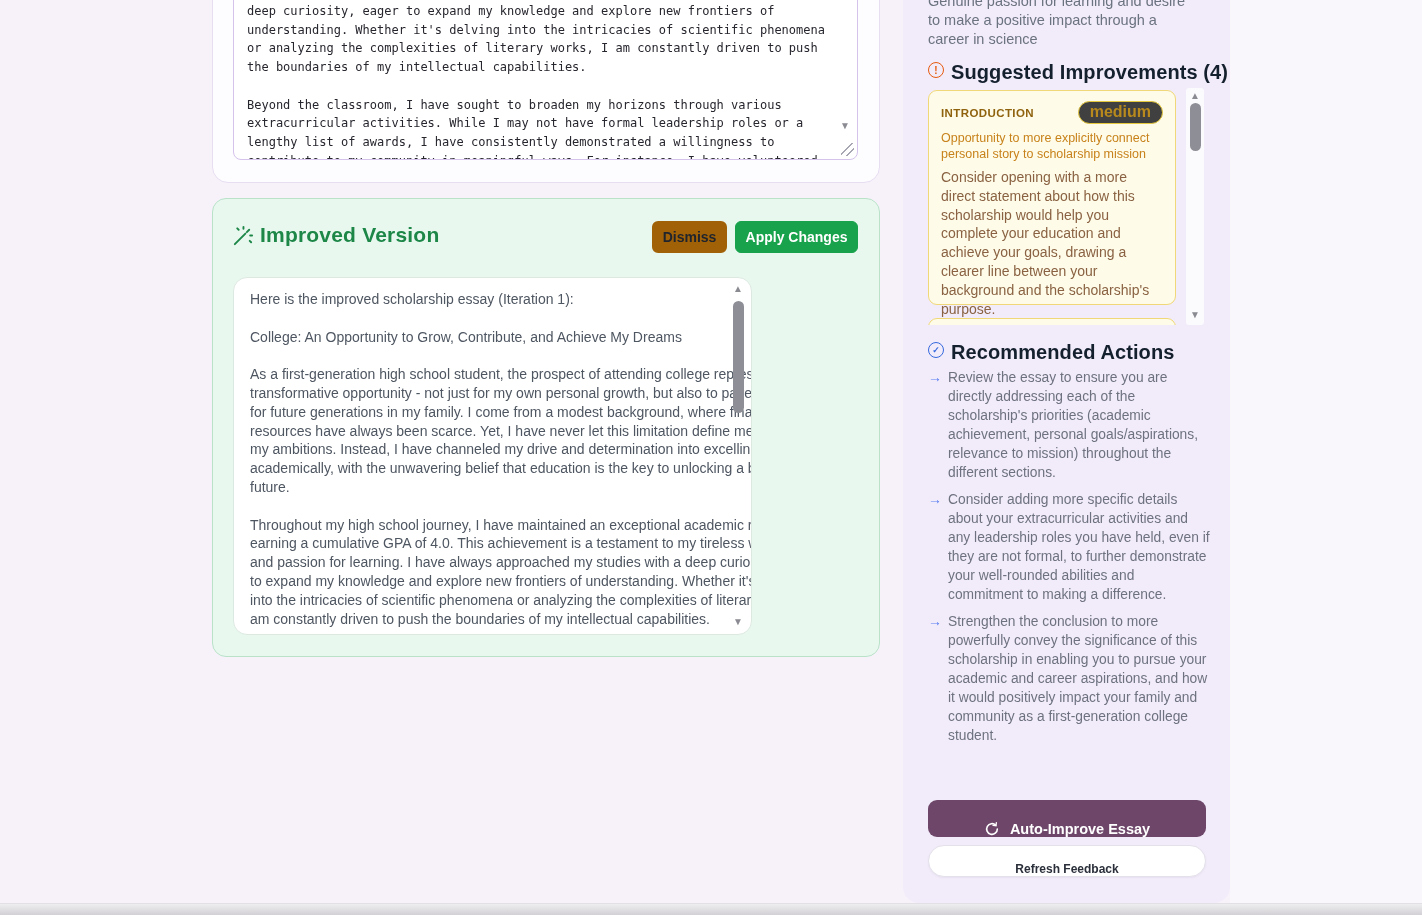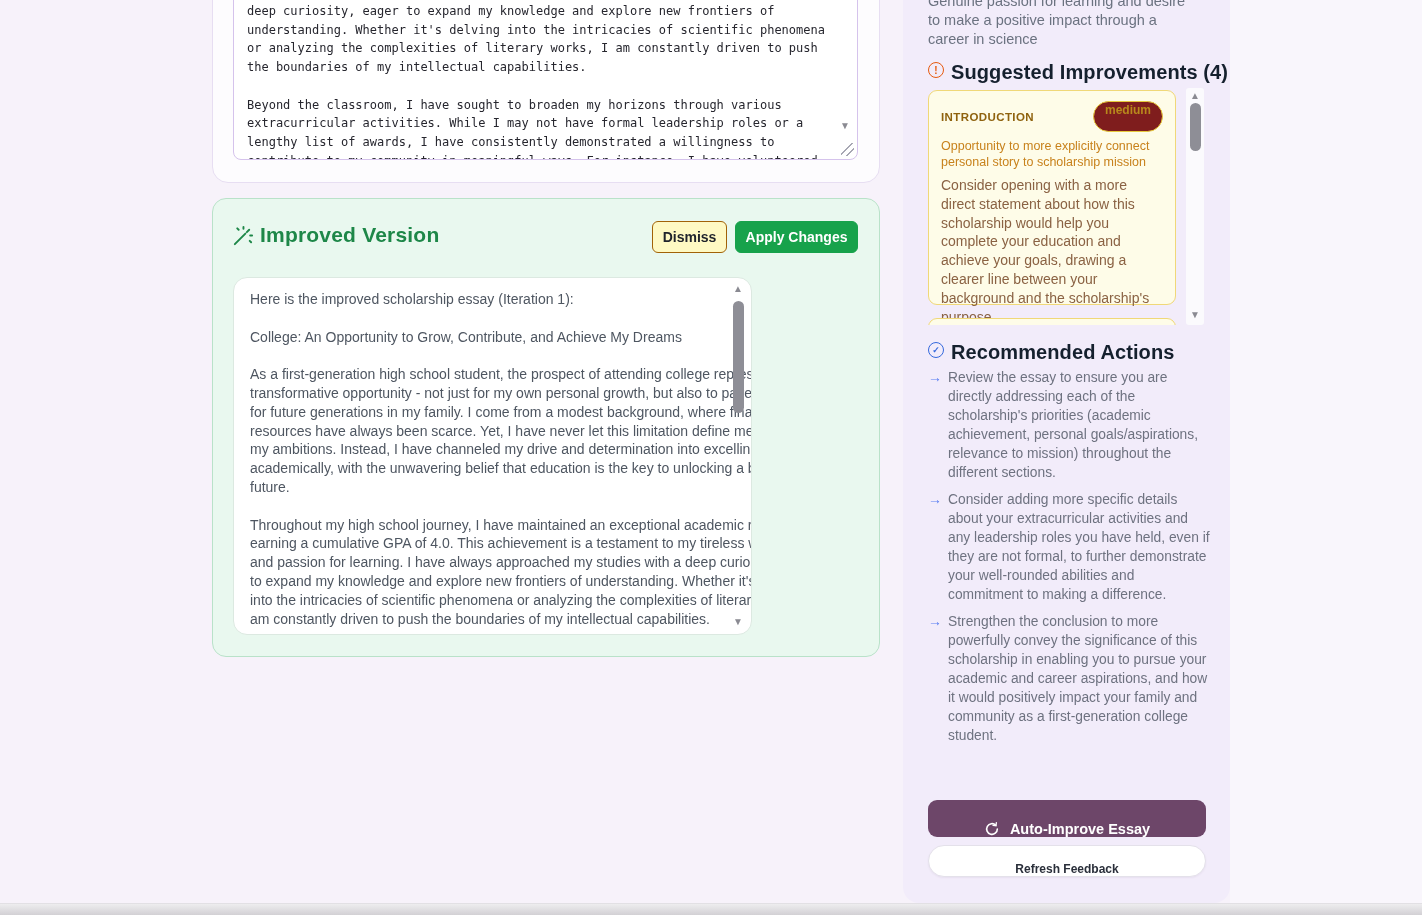--- a/index.html
+++ b/index.html
@@ -52,21 +52,21 @@
   .improved-title {
     left:260px; top:223px; font-size:21px; font-weight:700; color:#1d8748;
     letter-spacing:0.2px;
   }
   .btn {
     display:flex; align-items:center; justify-content:center;
     border-radius:6px; font-size:14px; font-weight:700; cursor:pointer;
   }
   .dismiss-btn {
     left:652px; top:221px; width:75px; height:32px;
-    background:#fef9c3; border:1px solid #a16207; color:#20242c;
+    background:#a16207; border:7px solid #a16207; color:#20242c;
   }
   .apply-btn {
     left:735px; top:221px; width:123px; height:32px;
     background:#17a24b; color:#ffffff; border:1px solid #17a24b;
   }
   .improved-box {
     left:233px; top:277px; width:519px; height:358px;
     background:#ffffff; border:1px solid #dce9e1; border-radius:14px;
     overflow:hidden;
   }
@@ -104,22 +104,22 @@
     background:#fefce8; border:1.5px solid #f0d878; border-radius:9px;
     padding:10px 12px;
   }
   .yellow-card-2 {
     position:absolute; left:0; top:230px; width:248px; height:20px;
     background:#fefce8; border:1.5px solid #f0d878; border-radius:9px;
   }
   .card-head { display:flex; align-items:center; justify-content:space-between; }
   .card-section { font-size:11.5px; font-weight:700; letter-spacing:0.4px; color:#8f620e; }
   .sev-pill {
-    border:1px solid #e7c93d; color:#b8891c; background:#7f1d1d;
-    font-size:12px; font-weight:700; padding:1px 11px 14px; border-radius:999px;
+    border:1px solid #e7c93d; color:#b8891c; background:#404040;
+    font-size:16px; font-weight:700; padding:1px 11px 2px; border-radius:999px;
   }
   .card-issue { margin-top:7px; font-size:12.5px; line-height:15.5px; color:#c8821c; }
   .card-suggestion { margin-top:6px; font-size:14px; line-height:18.8px; color:#8a6243; }
   .ss-track { position:absolute; left:258px; top:0; width:18px; height:237px; background:#fbfafd; border-radius:3px; }
   .ss-up    { position:absolute; left:2px; top:2px; width:14px; height:12px; color:#8a8a92; font-size:10px; text-align:center; cursor:pointer; }
   .ss-down  { position:absolute; left:2px; bottom:4px; width:14px; height:12px; color:#8a8a92; font-size:10px; text-align:center; cursor:pointer; }
   .ss-thumb { position:absolute; left:3.5px; top:15px; width:11px; height:48px; background:#8e8e96; border-radius:6px; cursor:pointer; }
 
   .check-icon {
     left:928px; top:342px; width:16px; height:16px; border:1.8px solid #3569dd;

